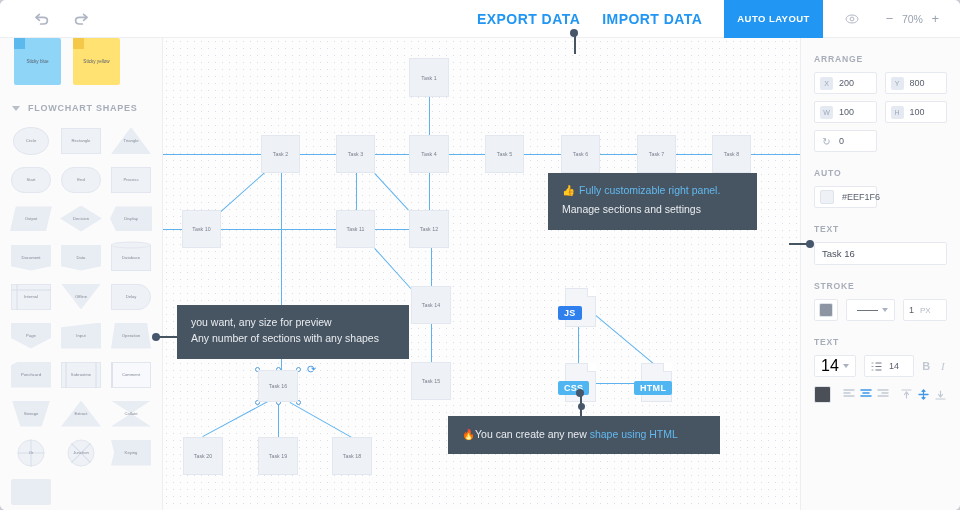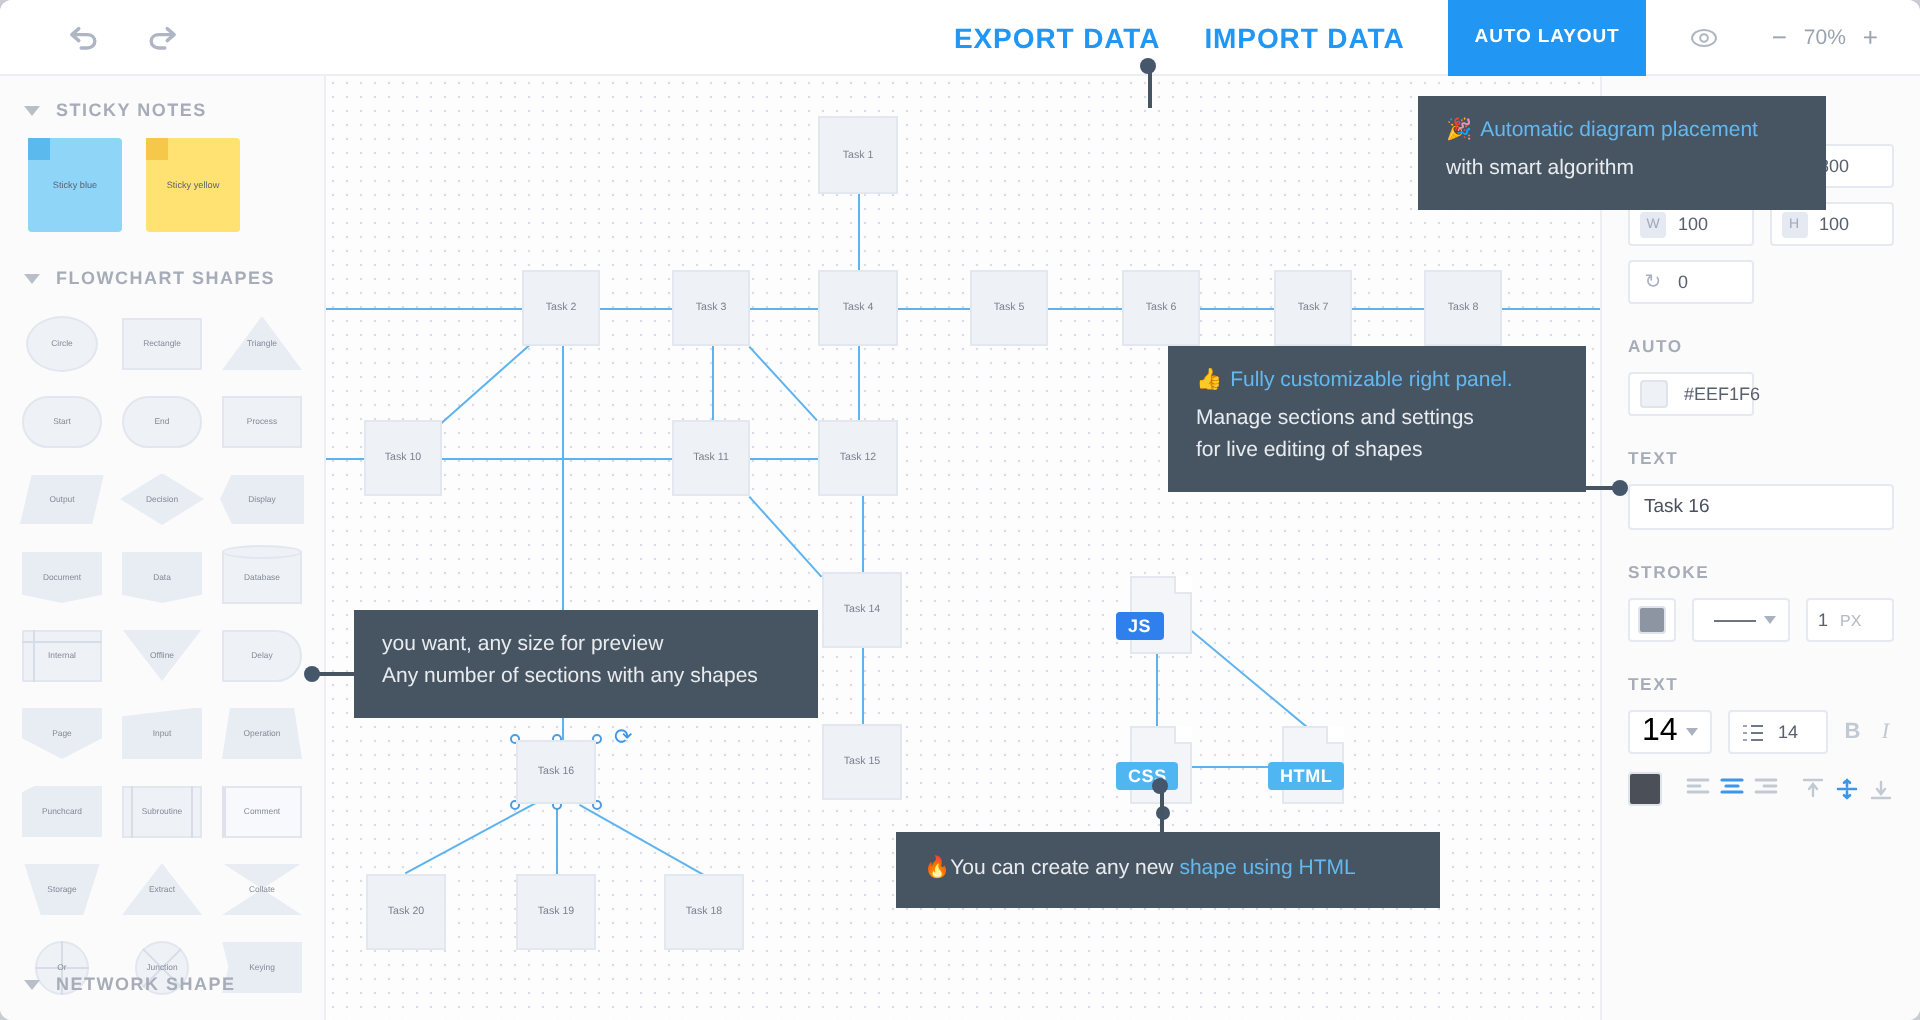--- a/index.html
+++ b/index.html
@@ -245,24 +245,20 @@
       <div id="zoomctl">
         <div class="zbtn">−</div>
         <div class="zval">70%</div>
         <div class="zbtn">+</div>
       </div>
     </div>
   </div>
 
   <div id="leftpanel">
 
-    <div class="sec-head">
-      <span class="caret"></span>
-      <span>STICKY NOTES</span>
-    </div>
 
     <div id="sticky-row">
         <div class="sticky">
           <span class="body" style="background:#8ed5f8"></span>
           <span class="fold" style="background:#5cb9ee"></span>
           <span class="lbl">Sticky blue</span>
         </div>
         <div class="sticky">
           <span class="body" style="background:#ffe272"></span>
           <span class="fold" style="background:#f6c84a"></span>
@@ -393,24 +389,20 @@
           <span class="sp" style="width:40px;height:26px;border:none;background:#e8ecf3;clip-path:polygon(0 0,100% 0,100% 100%,0 100%,8% 50%)"></span>
           <span class="txt">Keying</span>
         </div>
         <div class="shape-cell">
           <span class="sp" style="width:40px;height:26px;border:none;background:#e8ecf3;border-radius:2px;"></span>
         </div>
         <div class="shape-cell"></div>
         <div class="shape-cell"></div>
       </div>
 
-    <div class="sec-head" style="position:absolute;bottom:4px;left:0;">
-      <span class="caret"></span>
-      <span>NETWORK SHAPE</span>
-    </div>
   </div>
 
   <div id="canvas">
     <div id="edges">
         <div class="edge h" style="left: 0px; top: 116px; width: 677px;"></div>
         <div class="edge v" style="left: 266px; top: 59px; height: 38px;"></div>
         <div class="edge v" style="left: 266px; top: 135px; height: 37px;"></div>
         <div class="edge v" style="left: 268px; top: 210px; height: 38px;"></div>
         <div class="edge v" style="left: 268px; top: 286px; height: 38px;"></div>
         <div class="edge h" style="left: 0px; top: 191px; width: 286px;"></div>
@@ -505,33 +497,26 @@
         <div class="handle" style="left: calc(100% - 2px); top: -3px;"></div>
         <div class="handle" style="left: -3px; top: calc(100% - 2px);"></div>
         <div class="handle" style="left: calc(50% - 2.5px); top: calc(100% - 2px);"></div>
         <div class="handle" style="left: calc(100% - 2px); top: calc(100% - 2px);"></div>
         <div id="rot-icon" style="left: 49px; top: -6px;">⟳</div>
       </div>
   </div>
 
   <div class="tip-stem" style="left:574px;top:32px;width:2px;height:22px;"></div>
   <div class="tip-knob" style="left:570px;top:29px;"></div>
-  <div class="tip" id="tip-auto" style="left:709px;top:48px;width:204px;">
-    <div class="l1">
-      <span class="em">🎉</span><span>Automatic diagram placement</span>
-    </div>
-    <div class="ln">with smart algorithm</div>
-  </div>
-
-  <div class="tip" id="tip-right" style="left:584px;top:173px;width:209px;">
+
+  <div class="tip" id="tip-right" style="left:548px;top:173px;width:209px;">
     <div class="l1">
       <span class="em">👍</span><span>Fully customizable right panel.</span>
     </div>
     <div class="ln">Manage sections and settings</div>
-    <div class="ln">for live editing of shapes</div>
   </div>
   <div class="tip-stem" style="left:789px;top:243px;width:22px;height:2px;"></div>
   <div class="tip-knob" style="left:806px;top:240px;"></div>
 
   <div class="tip" id="tip-left" style="left:177px;top:305px;width:232px;">
     <div class="ln">you want, any size for preview</div>
     <div class="ln">Any number of sections with any shapes</div>
   </div>
   <div class="tip-stem" style="left:157px;top:336px;width:22px;height:2px;"></div>
   <div class="tip-knob" style="left:152px;top:333px;"></div>

